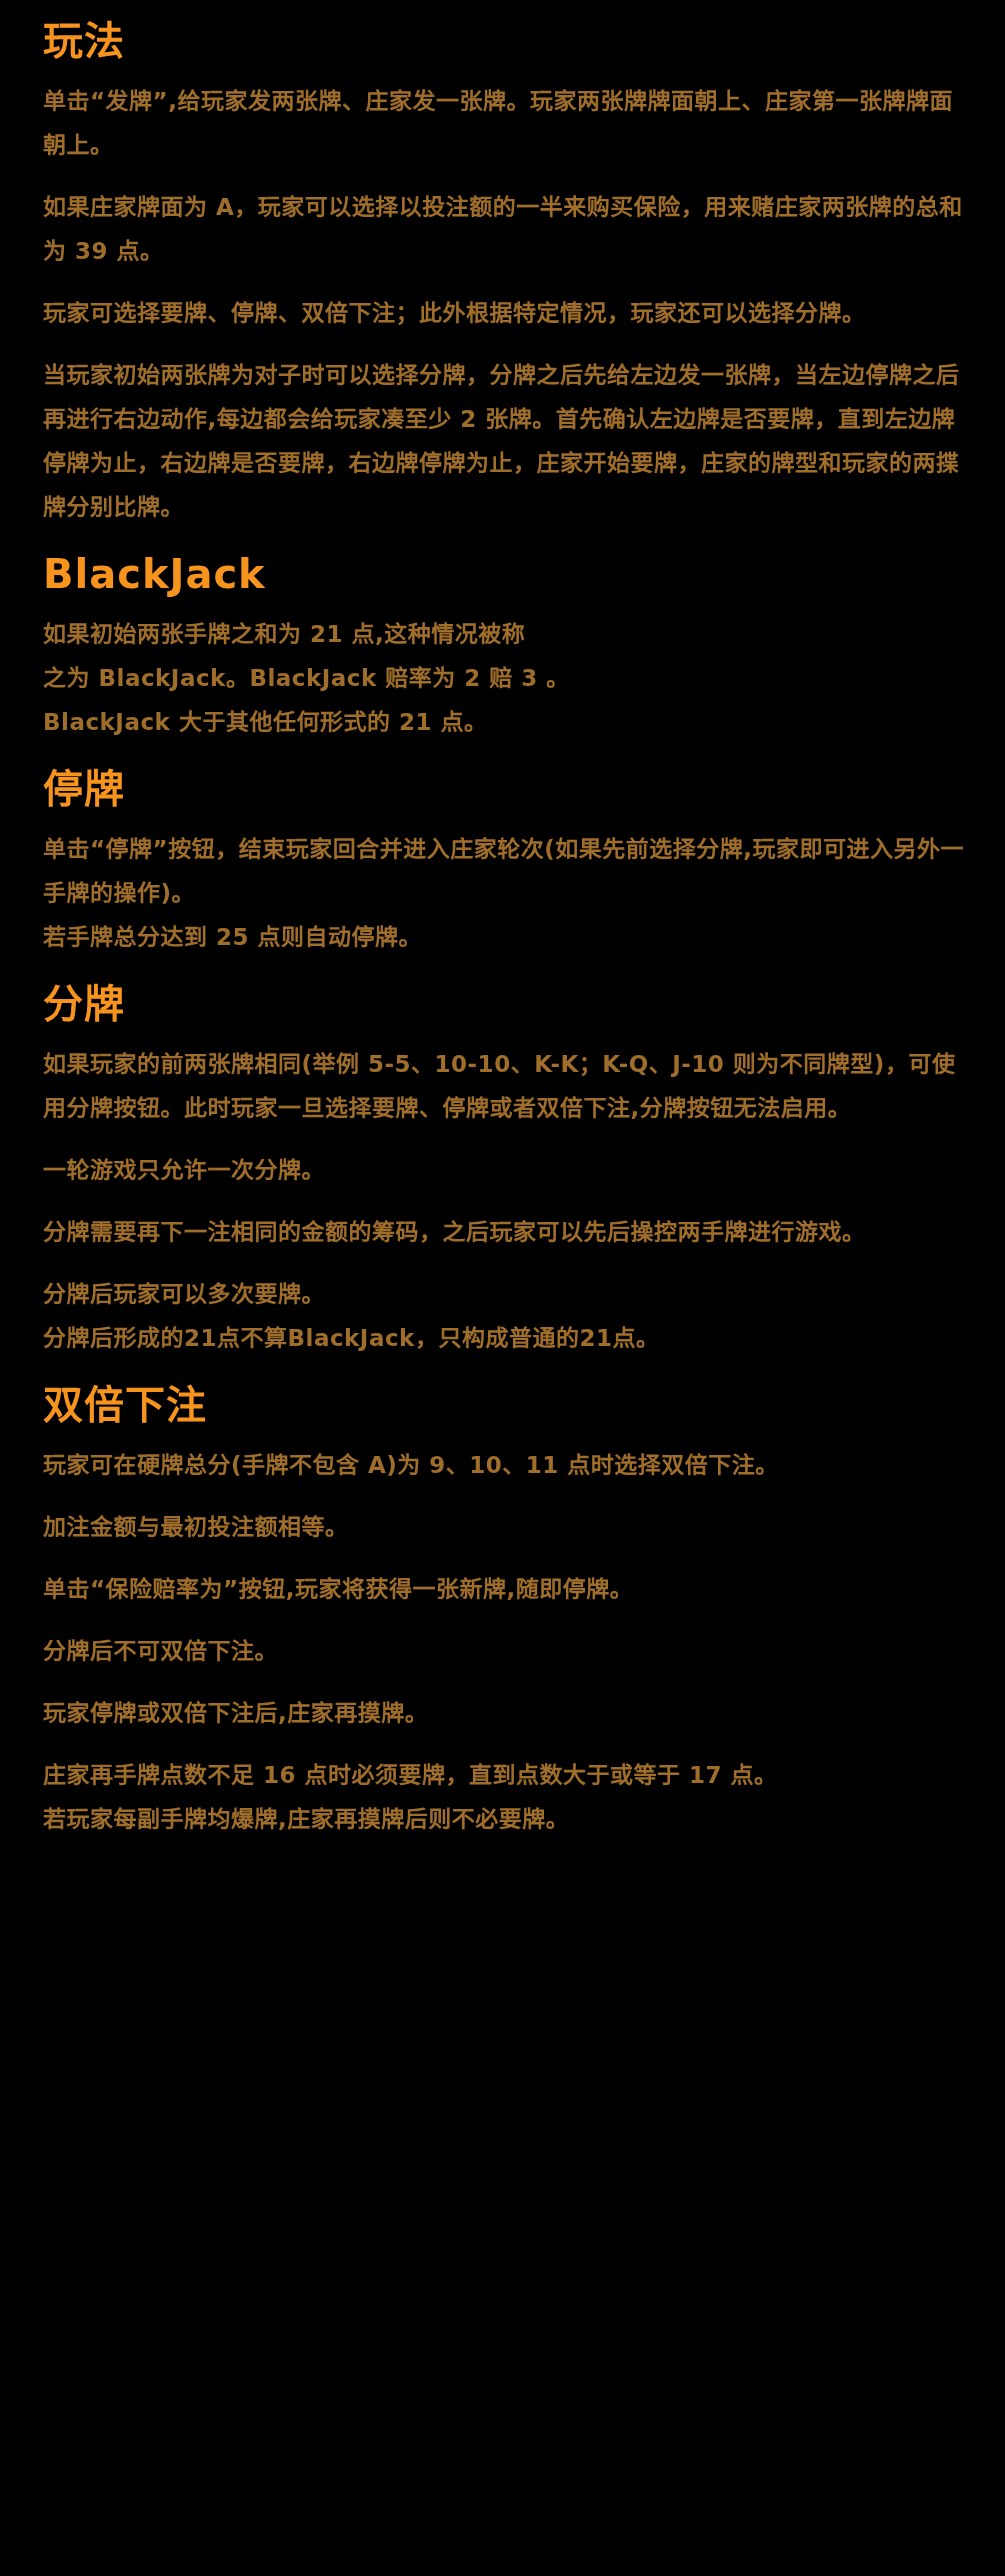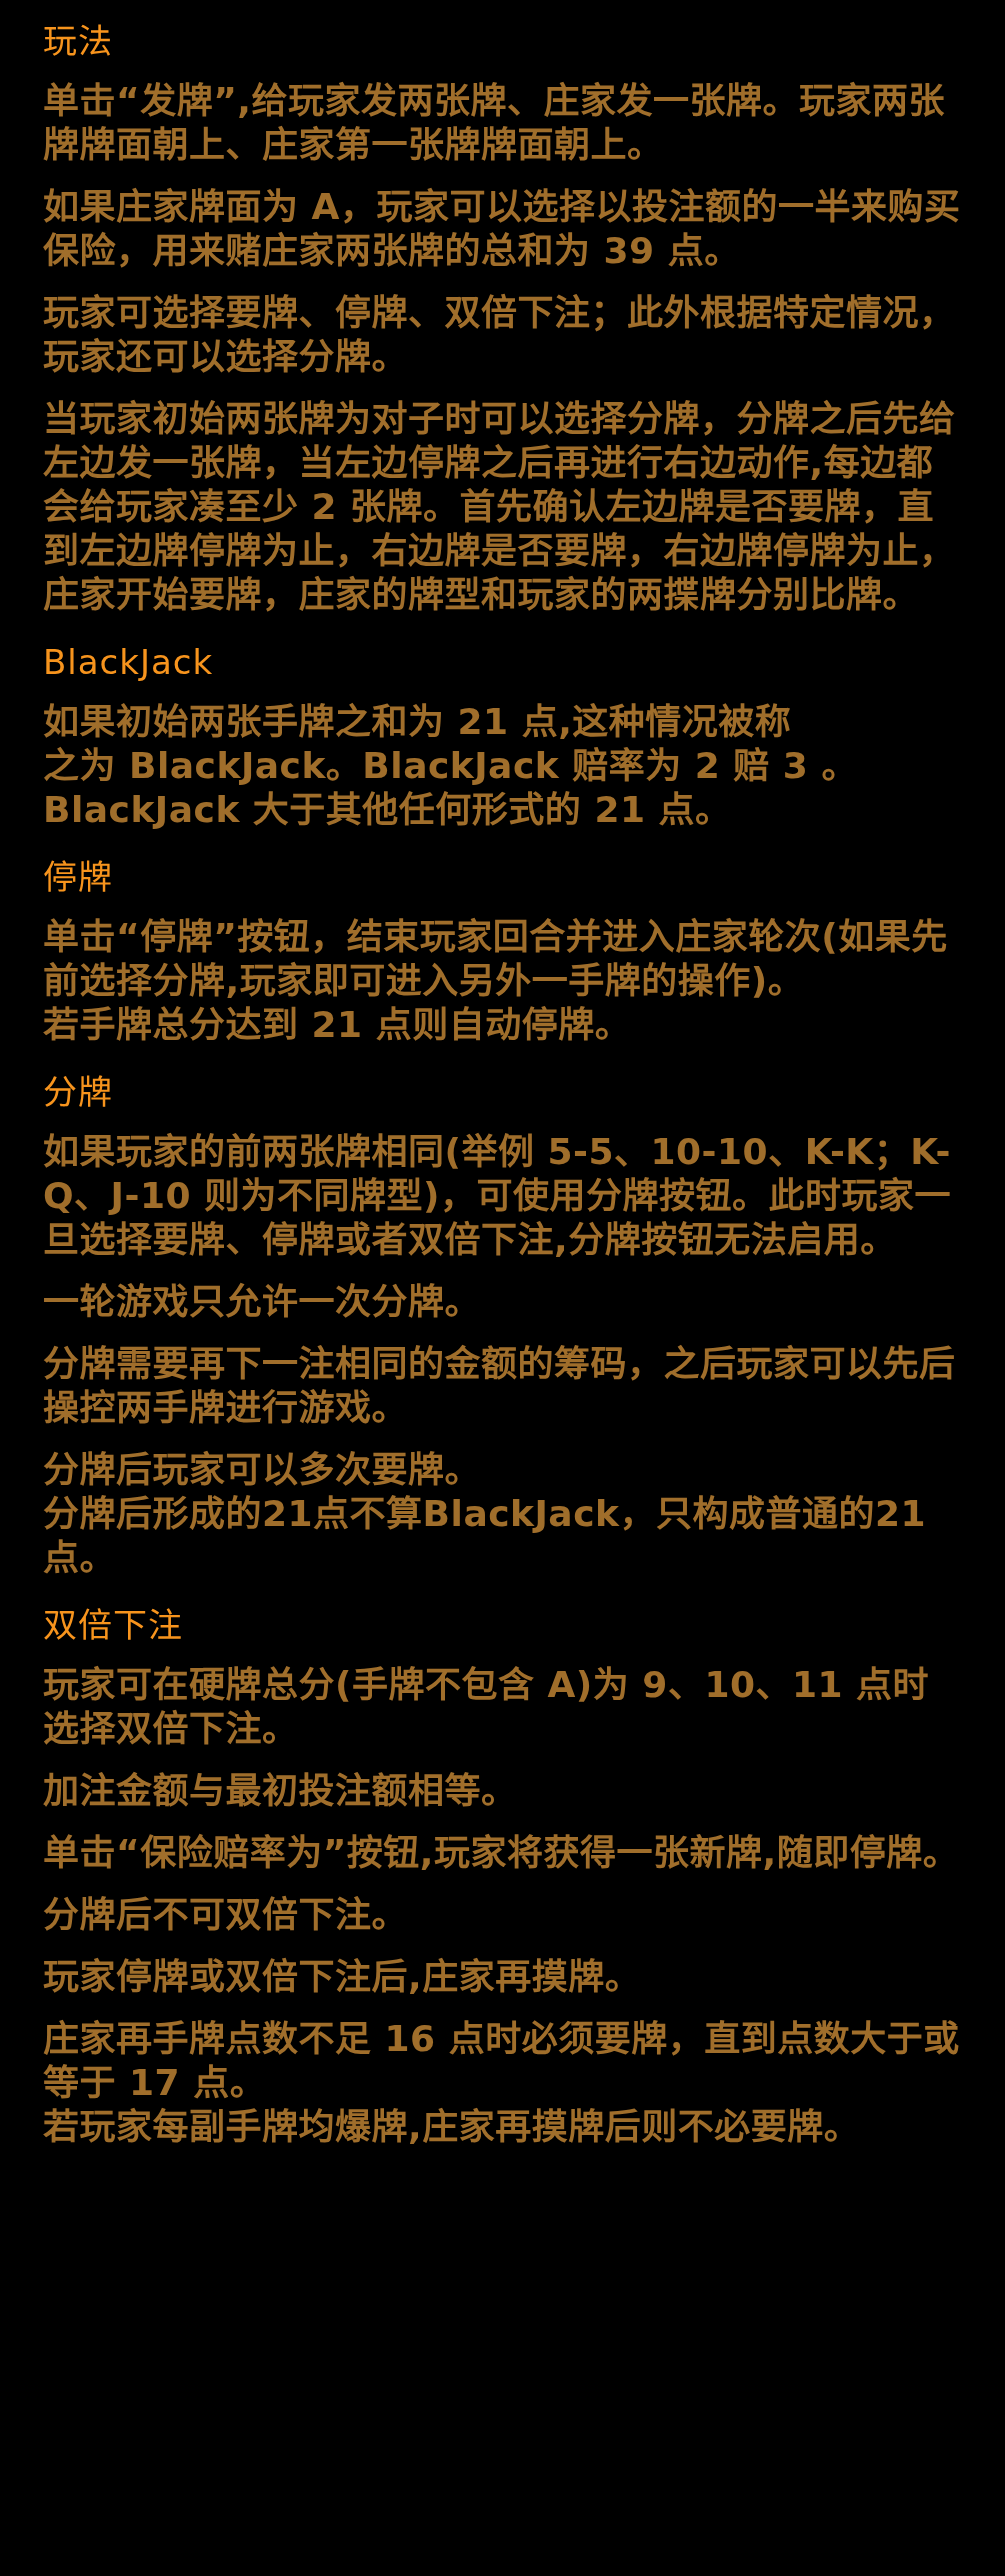--- a/index.html
+++ b/index.html
@@ -18,30 +18,30 @@
     font-family: "DejaVu Sans", "Liberation Sans", sans-serif;
   }
   .rules {
     box-sizing: border-box;
     width: 1005px;
     padding: 22px 41px 49px 43px;
   }
   .rules section { margin: 0; }
   h2.heading {
     color: var(--heading-color);
-    font-size: 34px;
+    font-size: 40px;
     line-height: 39px;
-    font-weight: 400;
+    font-weight: 700;
     margin: 26px 0 12px 0;
     letter-spacing: 1px;
   }
   .rules section:first-child h2.heading { margin-top: 0; }
   p.rule {
     color: var(--body-color);
-    font-size: 36px;
+    font-size: 23px;
     line-height: 44px;
     font-weight: 700;
     margin: 18px 0;
     white-space: pre-line;
     letter-spacing: 0.5px;
   }
 </style>
 </head>
 <body>
 
@@ -59,21 +59,21 @@
     <h2 class="heading">BlackJack</h2>
     <p class="rule">如果初始两张手牌之和为 21 点,这种情况被称
 之为 BlackJack。BlackJack 赔率为 2 赔 3 。
 BlackJack 大于其他任何形式的 21 点。</p>
   </section>
 
 
   <section>
     <h2 class="heading">停牌</h2>
     <p class="rule">单击“停牌”按钮，结束玩家回合并进入庄家轮次(如果先前选择分牌,玩家即可进入另外一手牌的操作)。
-若手牌总分达到 21 点则自动停牌。</p>
+若手牌总分达到 25 点则自动停牌。</p>
   </section>
 
   <section>
     <h2 class="heading">分牌</h2>
     <p class="rule">如果玩家的前两张牌相同(举例 5-5、10-10、K-K；K-Q、J-10 则为不同牌型)，可使用分牌按钮。此时玩家一旦选择要牌、停牌或者双倍下注,分牌按钮无法启用。</p>
     <p class="rule">一轮游戏只允许一次分牌。</p>
     <p class="rule">分牌需要再下一注相同的金额的筹码，之后玩家可以先后操控两手牌进行游戏。</p>
     <p class="rule">分牌后玩家可以多次要牌。
 分牌后形成的21点不算BlackJack，只构成普通的21点。</p>
   </section>

